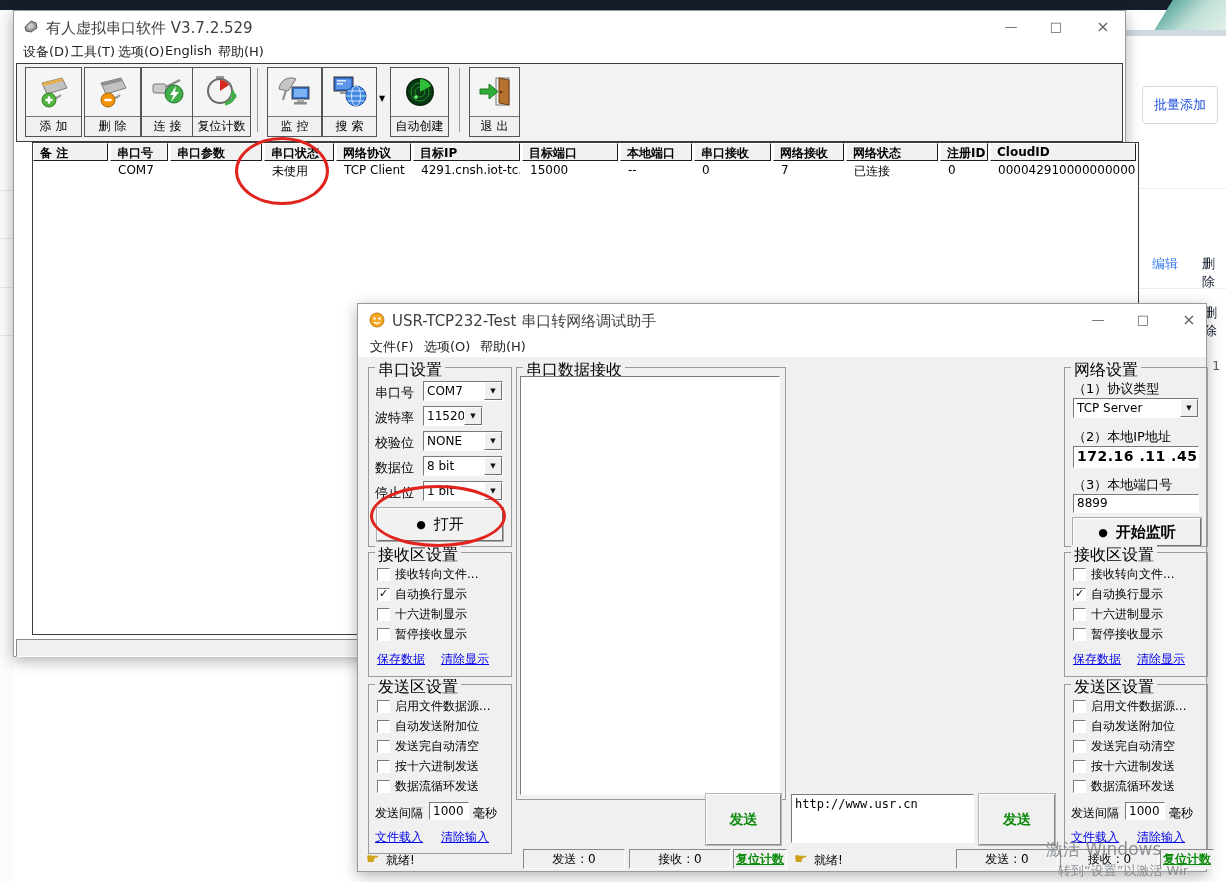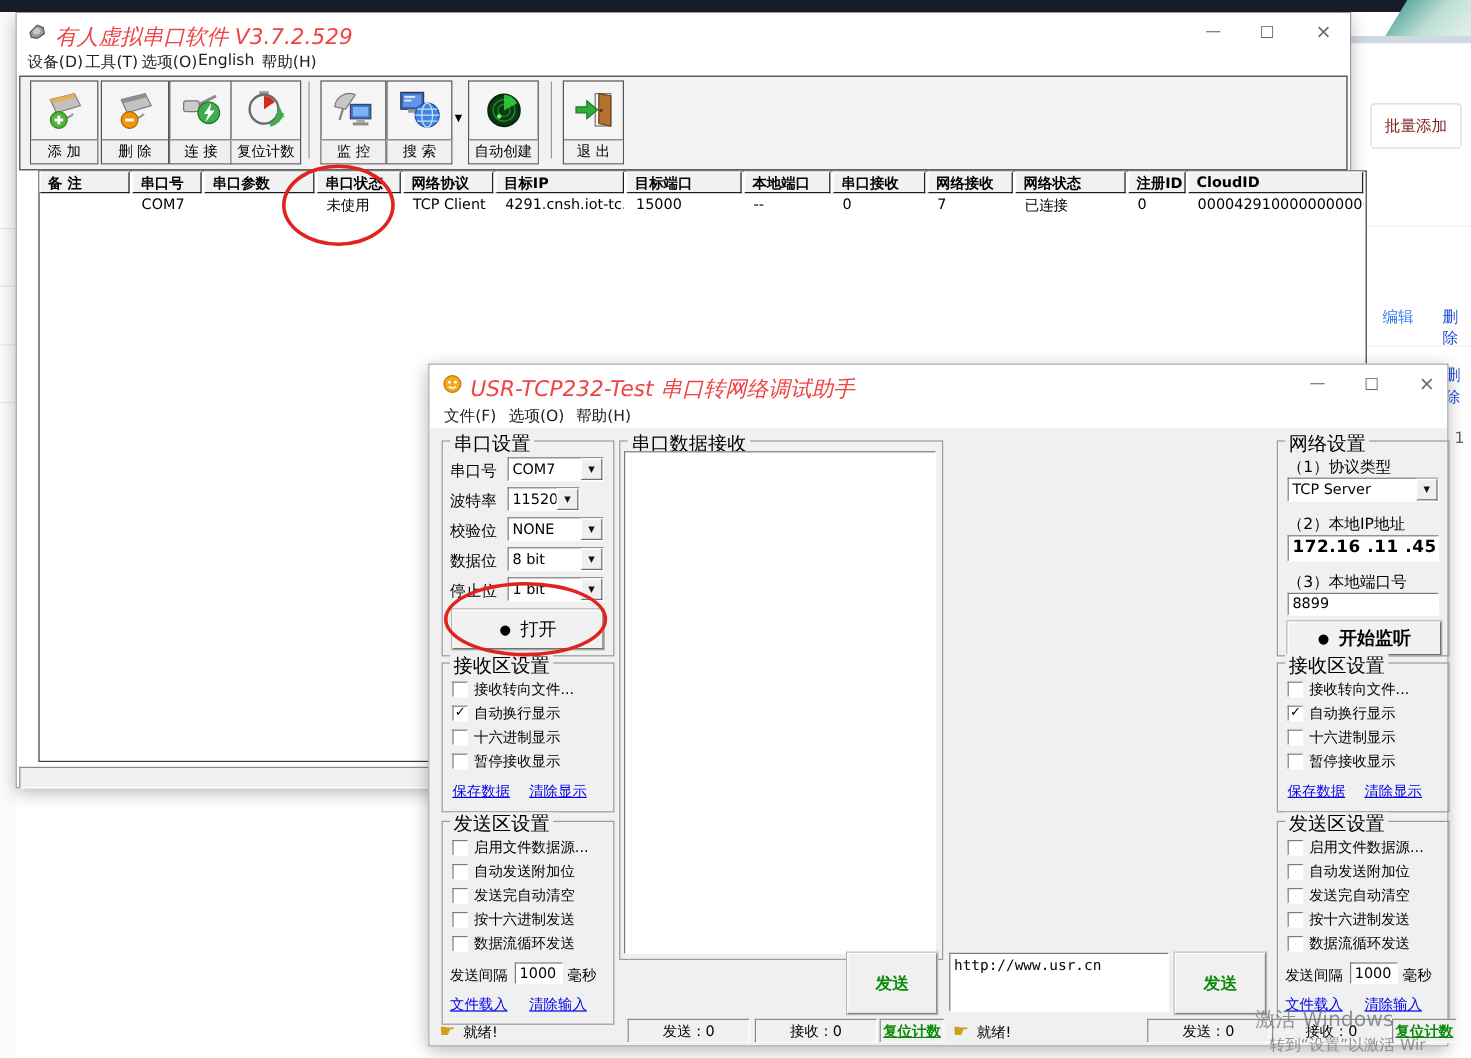--- a/index.html
+++ b/index.html
@@ -8,30 +8,30 @@
   
   .topstrip{position:absolute;left:0;top:0;width:1226px;height:10px;background:#161e2c;}
   .teal{position:absolute;left:1152px;top:0;width:74px;height:34px;
     background:linear-gradient(135deg,#2e8f86 0%,#bfe0d6 55%,#e8f2ec 100%);
     clip-path:polygon(28% 0,100% 0,100% 100%,0 100%);}
   .teal2{position:absolute;left:1124px;top:30px;width:102px;height:8px;background:#cfd9e2;}
   .leftstrip{position:absolute;left:0;top:10px;width:13px;height:872px;background:#fbfbfb;}
   .lline{position:absolute;left:0;width:13px;height:1px;background:#e7e7e7;}
   .webpage{position:absolute;left:1124px;top:36px;width:102px;height:846px;background:#fff;}
   .batch-btn{position:absolute;left:18px;top:50px;width:74px;height:36px;border:1px solid #d9d9d9;
-    border-radius:4px;color:#7f1d1d;font-size:13px;display:flex;align-items:center;justify-content:center;}
+    border-radius:4px;color:#1d4ed8;font-size:13px;display:flex;align-items:center;justify-content:center;}
   .wp-line{position:absolute;left:0;width:102px;height:1px;background:#ebeef5;}
   .wp-op{position:absolute;left:-7px;top:170px;font-size:14px;color:#31343a;font-weight:600;}
   .wp-link{position:absolute;font-size:13px;color:#3a7df0;}
-  .wp-link.red{color:#1d4ed8;}
+  .wp-link.red{color:#0f172a;}
   .wp-one{position:absolute;left:88px;top:322px;font-size:13px;color:#5a5e66;}
   
   .win{position:absolute;background:#fff;border:1px solid #9a9a9a;box-shadow:0 4px 14px rgba(0,0,0,.30);}
   .titlebar{position:absolute;left:0;top:0;right:0;height:30px;background:#fff;}
-  .title-text{position:absolute;top:8px;font-size:18px;color:#ef4444;white-space:nowrap;font-style:italic;}
+  .title-text{position:absolute;top:8px;font-size:15px;color:#404040;white-space:nowrap;}
   .winctl{position:absolute;top:0;width:34px;height:30px;display:flex;align-items:center;justify-content:center;
     color:#666;font-size:13px;}
   .menubar{position:absolute;left:0;right:0;height:22px;background:#fff;}
   .menu-item{position:absolute;top:2px;font-size:13px;color:#222;white-space:nowrap;}
   
   .vcom{left:13px;top:10px;width:1111px;height:645px;}
   .toolbar{position:absolute;left:2px;top:52px;width:1105px;height:77px;border:1px solid #3c3c3c;background:#f2f2f2;}
   .tbtn{position:absolute;top:3px;height:68px;border:1px solid #555;background:#f5f5f5;
     display:flex;flex-direction:column;align-items:center;justify-content:flex-end;}
   .tbtn .ticon{flex:1;display:flex;align-items:center;justify-content:center;}

